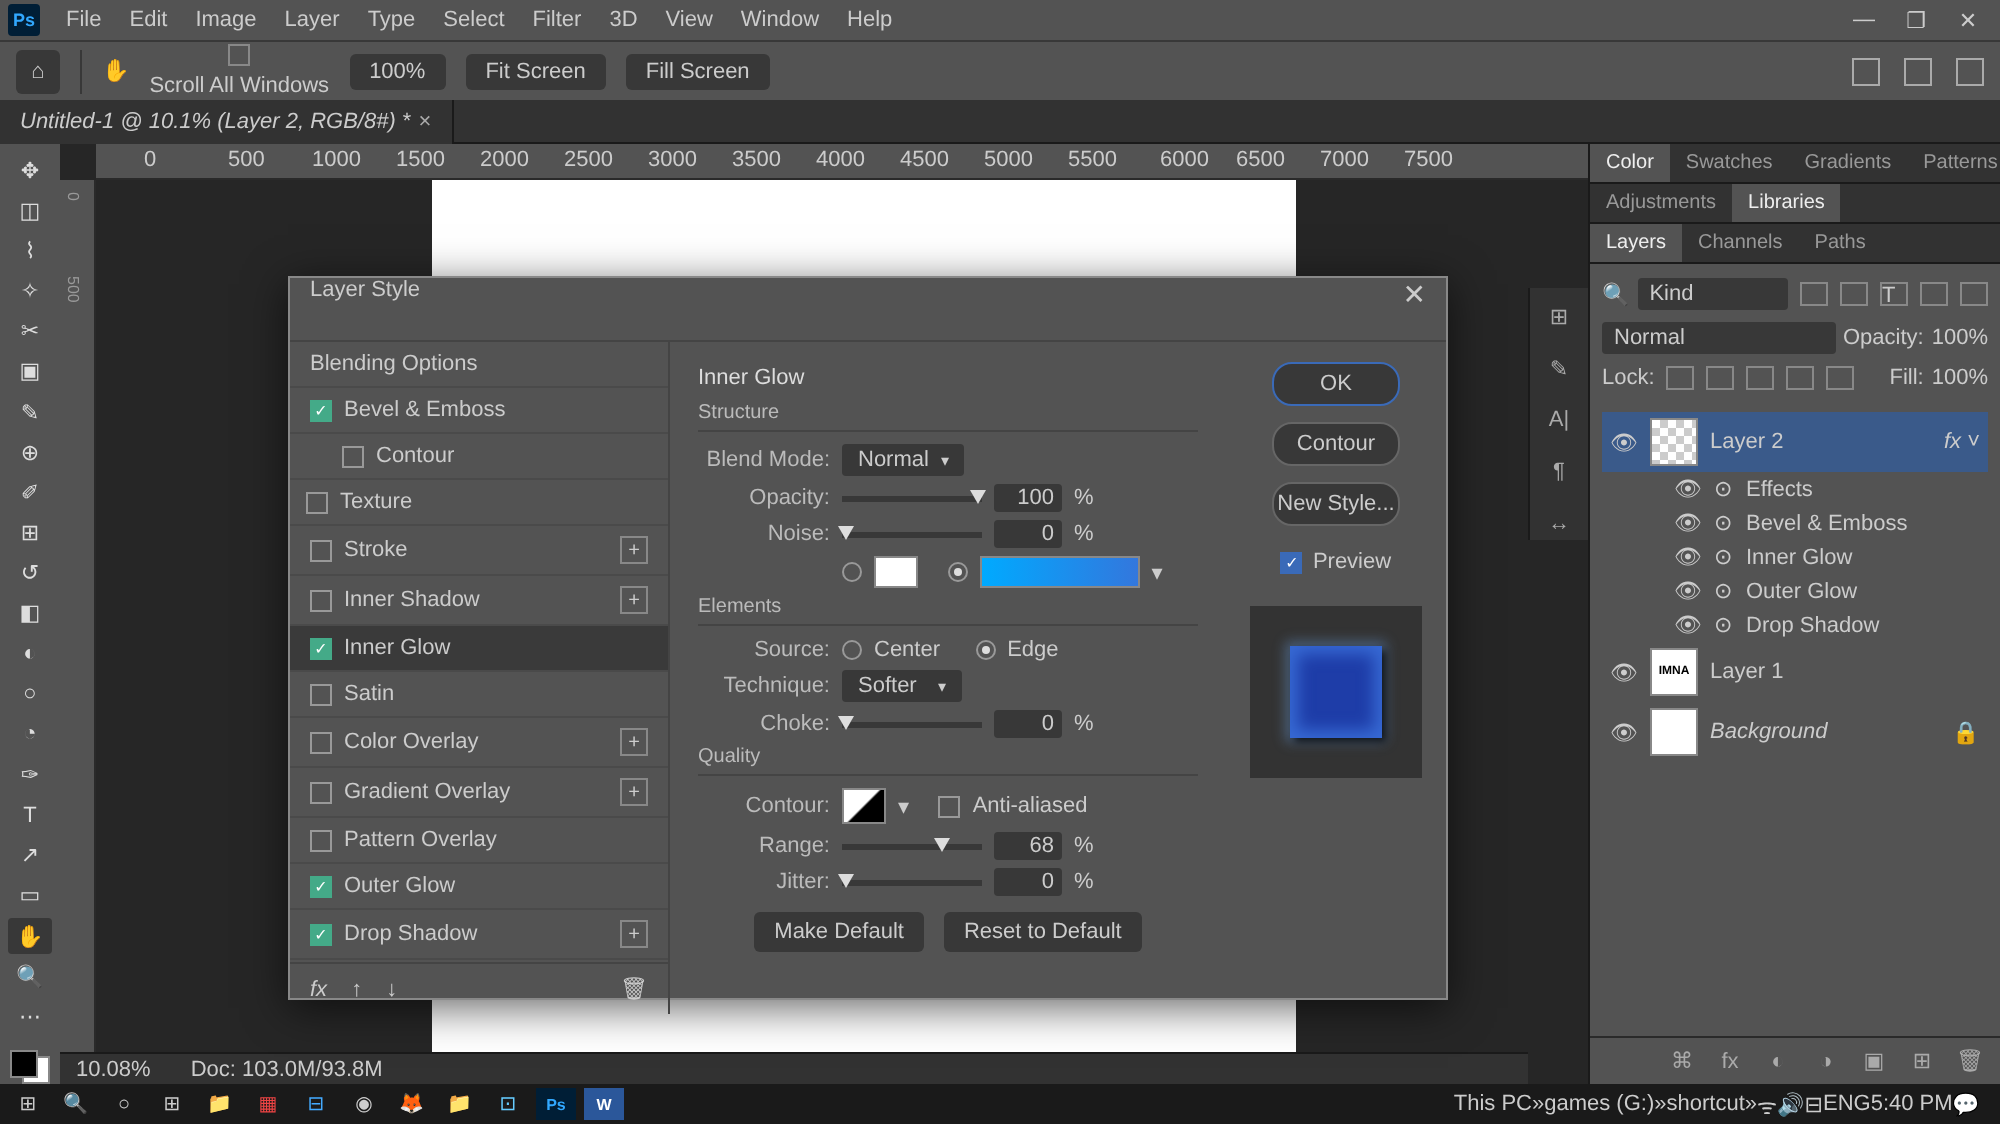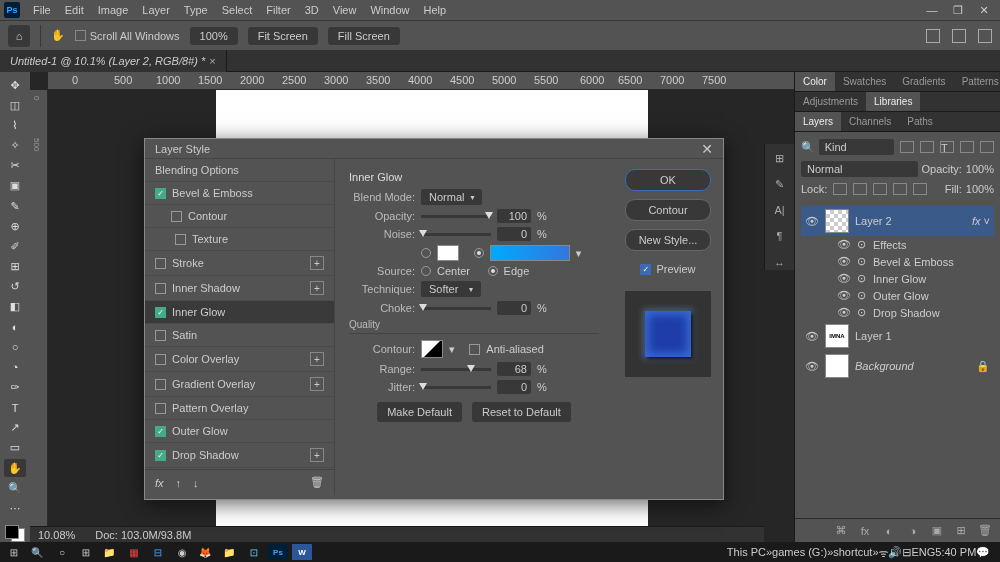--- a/index.html
+++ b/index.html
@@ -8,21 +8,21 @@
 
 .menubar { height:20px; background:#535353; display:flex; align-items:center; padding:0 4px; }
 .menubar .logo { width:16px; height:16px; background:#001e36; color:#31a8ff; font-weight:bold; font-size:9px; display:flex; align-items:center; justify-content:center; border-radius:2px; margin-right:6px;}
 .menubar span.mi { padding:0 7px; line-height:20px; cursor:default; }
 .menubar .winctl { margin-left:auto; display:flex; gap:14px; padding-right:6px;}
 .menubar .winctl div { width:12px; text-align:center;}
 
 
 .optbar { height:30px; background:#535353; border-top:1px solid #383838; display:flex; align-items:center; padding:0 8px; gap:10px;}
 .optbar .homebtn{ width:22px; height:22px; background:#383838; border-radius:3px; display:flex; align-items:center; justify-content:center;}
-.optbar .cb{ display:flex; align-items:flex-start; gap:4px;}
+.optbar .cb{ display:flex; align-items:center; gap:4px;flex-direction:column;}
 .optbar .cb .box{width:11px;height:11px;border:1px solid #888;}
 .optbar .btn{background:#383838;padding:3px 10px;border-radius:3px;}
 .optbar .right{margin-left:auto;display:flex;gap:12px;align-items:center;}
 .optbar .ricon{width:14px;height:14px;border:1px solid #aaa;}
 
 
 .doctab{height:22px;background:#323232;border-bottom:1px solid #1a1a1a;display:flex;align-items:center;}
 .doctab .tab{background:#323232;padding:0 10px;height:22px;line-height:22px;border-right:1px solid #1a1a1a;display:flex;align-items:center;gap:4px;font-size:10px;font-style:italic;}
 .doctab .x{font-style:normal;color:#aaa;}
 
@@ -66,21 +66,21 @@
 .sublayer .eye{width:14px;}
 .sublayer .fx{width:10px;}
 .panel-footer{height:24px;background:#535353;border-top:1px solid #2a2a2a;display:flex;align-items:center;justify-content:flex-end;gap:10px;padding:0 8px;}
 .panel-footer div{width:14px;height:14px;color:#aaa;display:flex;align-items:center;justify-content:center;}
 
 
 .status{position:absolute;left:30px;right:236px;bottom:20px;height:16px;background:#323232;border-top:1px solid #1a1a1a;font-size:9px;padding:0 8px;display:flex;align-items:center;gap:20px;}
 
 
 .dialog{position:absolute;left:144px;top:138px;width:580px;height:362px;background:#535353;border:1px solid #888;box-shadow:0 4px 20px rgba(0,0,0,.6);}
-.dlg-th{height:20px;background:#535353;border-bottom:1px solid #444;display:flex;align-items:center;padding:0 10px;}
+.dlg-th{height:32px;background:#535353;border-bottom:1px solid #444;display:flex;padding:0 10px;}
 .dlg-th .x{margin-left:auto;font-size:14px;cursor:pointer;}
 .dlg-body{display:flex;height:calc(100% - 24px);}
 .dlg-left{width:190px;border-right:1px solid #444;display:flex;flex-direction:column;}
 .dlg-left .hdr{padding:6px 10px;border-bottom:1px solid #444;background:#4a4a4a;}
 .dlg-left .item{padding:5px 10px;display:flex;align-items:center;gap:6px;border-bottom:1px solid #4a4a4a;}
 .dlg-left .item.sel{background:#3a3a3a;}
 .dlg-left .item .ck{width:11px;height:11px;border:1px solid #999;display:flex;align-items:center;justify-content:center;font-size:8px;}
 .dlg-left .item .ck.on{background:#4a8;color:#fff;border-color:#4a8;}
 .dlg-left .item .plus{margin-left:auto;width:14px;height:14px;border:1px solid #888;display:flex;align-items:center;justify-content:center;font-size:10px;}
 .dlg-left .ftr{margin-top:auto;padding:6px 10px;border-top:1px solid #444;display:flex;gap:12px;align-items:center;}
@@ -97,21 +97,21 @@
 .frow .num{background:#383838;padding:1px 4px;width:34px;text-align:right;border-radius:2px;}
 .frow .radio{width:10px;height:10px;border:1px solid #999;border-radius:50%;display:inline-flex;align-items:center;justify-content:center;}
 .frow .radio.on::after{content:"";width:4px;height:4px;background:#ddd;border-radius:50%;}
 .frow .grad{width:80px;height:16px;background:linear-gradient(90deg,#0af,#37d);border:1px solid #888;}
 .frow .colorbox{width:22px;height:16px;background:#fff;border:1px solid #888;}
 .frow .cntr{width:22px;height:18px;background:linear-gradient(135deg,#fff 48%,#000 52%);border:1px solid #888;}
 .frow .ck2{width:11px;height:11px;border:1px solid #999;}
 .dlg-mid .btnrow{display:flex;gap:10px;justify-content:center;margin-top:8px;}
 .dlg-mid .btnrow .b{background:#383838;padding:4px 10px;border-radius:3px;}
 .dlg-right{width:110px;padding:10px 12px;display:flex;flex-direction:column;gap:8px;align-items:center;}
-.dlg-right .b{width:86px;text-align:center;background:#383838;padding:4px 0;border-radius:10px;border:1px solid #666;}
+.dlg-right .b{width:64px;text-align:center;background:#383838;padding:4px 0;border-radius:10px;border:1px solid #666;}
 .dlg-right .b.ok{border:1px solid #3a6ab8;}
 .dlg-right .prevck{display:flex;align-items:center;gap:5px;margin-top:4px;}
 .dlg-right .prevck .c{width:11px;height:11px;background:#3a6ab8;display:flex;align-items:center;justify-content:center;font-size:8px;color:#fff;}
 .dlg-right .prevbox{margin-top:8px;width:86px;height:86px;background:#333;display:flex;align-items:center;justify-content:center;}
 .dlg-right .prevbox .sq{width:46px;height:46px;background:#1e3da8;box-shadow:0 0 8px 4px rgba(80,150,255,.5) inset,2px 2px 4px rgba(0,0,0,.8),0 0 6px 2px rgba(120,180,255,.4);}
 
 
 .taskbar{position:absolute;bottom:0;left:0;right:0;height:20px;background:#1a1a1a;display:flex;align-items:center;padding:0 4px;gap:4px;}
 .taskbar .ti{width:20px;height:16px;display:flex;align-items:center;justify-content:center;font-size:10px;}
 .taskbar .tray{margin-left:auto;display:flex;align-items:center;gap:0;font-size:9px;padding-right:6px;}
@@ -345,21 +345,21 @@
         </div>
       <div id="style-items">
           <div class="item">
             <div class="ck on">✓</div>
             <span>Bevel &amp; Emboss</span>
           </div>
           <div class="item" style="padding-left: 26px;">
             <div class="ck"></div>
             <span>Contour</span>
           </div>
-          <div class="item" style="padding-left: 30px;">
+          <div class="item" style="padding-left: 8px;">
             <div class="ck"></div>
             <span>Texture</span>
           </div>
           <div class="item">
             <div class="ck"></div>
             <span>Stroke</span>
             <div class="plus">+</div>
           </div>
           <div class="item">
             <div class="ck"></div>
@@ -400,20 +400,21 @@
         </div>
       <div class="ftr">
         <span style="font-style:italic">fx</span>
         <span>↑</span>
         <span>↓</span>
         <span class="trash">🗑</span>
       </div>
     </div>
     <div class="dlg-mid">
       <div class="sect-t">Inner Glow</div>
+      <div class="sub-t">Structure</div>
       <div class="frow">
           <span class="lbl">Blend Mode:</span>
           <div class="dd">Normal</div>
         </div>
       <div class="frow">
           <span class="lbl">Opacity:</span>
           <div class="slider">
             <div class="hnd" style="left:64px"></div>
           </div>
           <div class="num">100</div>
@@ -421,20 +422,21 @@
         </div>
       <div class="frow">
           <span class="lbl">Noise:</span>
           <div class="slider">
             <div class="hnd" style="left:-2px"></div>
           </div>
           <div class="num">0</div>
           <span>%</span>
         </div>
       <div class="frow"><span class="lbl"></span><div class="radio"></div><div class="colorbox"></div>&nbsp;<div class="radio on"></div><div class="grad"></div><span>▾</span></div>
+      <div class="sub-t">Elements</div>
       <div class="frow"><span class="lbl">Source:</span><div class="radio"></div><span>Center</span>&nbsp;&nbsp;<div class="radio on"></div><span>Edge</span></div>
       <div class="frow">
           <span class="lbl">Technique:</span>
           <div class="dd">Softer</div>
         </div>
       <div class="frow">
           <span class="lbl">Choke:</span>
           <div class="slider">
             <div class="hnd" style="left:-2px"></div>
           </div>

